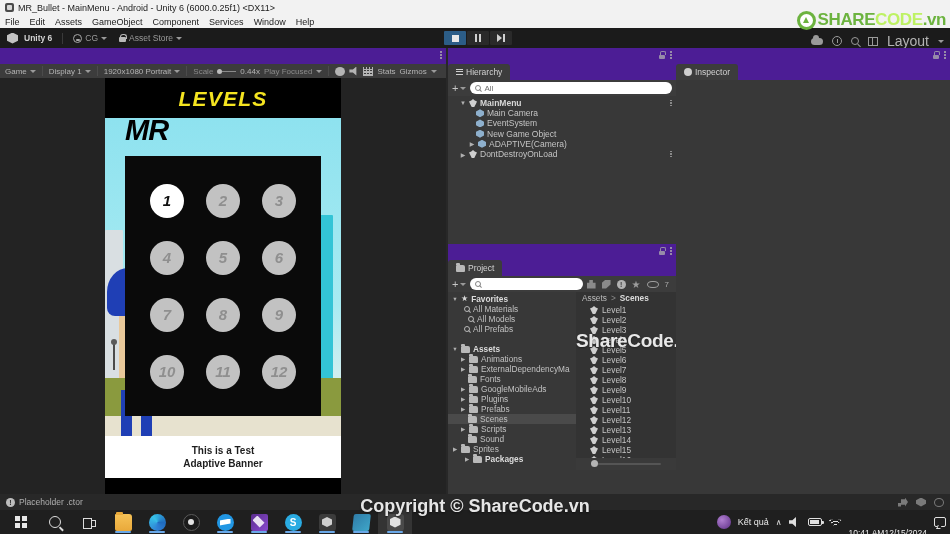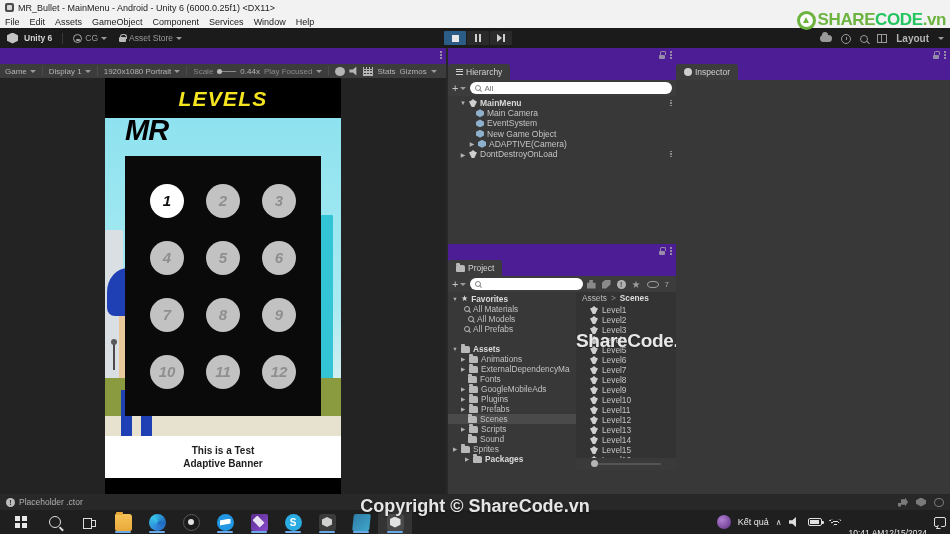--- a/index.html
+++ b/index.html
@@ -89,39 +89,39 @@
   .ic-cloud {
     width: 12px; height: 7px; background: #9a9a9a; border-radius: 4px; position: relative; flex:none;
   }
   .ic-cloud::before { content:""; position:absolute; left:2px; top:-3px; width:6px;height:6px;border-radius:50%;background:#9a9a9a; }
   .ic-hist { width: 10px; height: 10px; border: 1.3px solid #9a9a9a; border-radius: 50%; position: relative; flex:none; }
   .ic-hist::after { content:""; position:absolute; left:4px; top:2px; width:1.2px;height:3.5px;background:#9a9a9a; }
   .ic-search { width: 8px; height: 8px; border: 1.3px solid #9a9a9a; border-radius: 50%; position: relative; flex:none; }
   .ic-search::after { content:""; position:absolute; right:-3px; bottom:-2px; width:4px;height:1.3px;background:#9a9a9a;transform:rotate(45deg); }
   .ic-layout { width: 10px; height: 9px; border: 1.2px solid #9a9a9a; position: relative; flex:none; }
   .ic-layout::after { content:""; position:absolute; left:3px; top:0; width:1.2px; height:100%; background:#9a9a9a; }
-  .lbl-layout { font-size: 10px; color: #b4b4b4; font-weight: bold; }
+  .lbl-layout { font-size: 14px; color: #b4b4b4; }
 
   
   .wm-logo { position: absolute; right: 4px; top: 10px; display: flex; align-items: center; gap: 2px; z-index: 40; }
   .wm-circle {
     width: 19px; height: 19px; border-radius: 50%; background: #6cb33f;
     display: flex; align-items: center; justify-content: center; flex: none;
   }
   .wm-circle .inner {
     width: 13px; height: 13px; border-radius: 50%; background: #fff;
     display:flex;align-items:center;justify-content:center;
   }
   .wm-circle .inner::after {
     content:""; width:0;height:0;
     border-left:3.5px solid transparent;border-right:3.5px solid transparent;border-bottom:6px solid #6cb33f;
   }
   .wm-text { font-size: 17px; font-weight: bold; letter-spacing: -0.4px; font-family: "Liberation Sans", sans-serif; }
   .wm-share { color: #6cb33f; }
-  .wm-code { color: #22c55e; }
+  .wm-code { color: #bef264; }
   .wm-vn { color: #6cb33f; }
 
   
   .panel { position: absolute; background: #383838; }
   .panel-tabbar { height: 32px; background: #4c1d95; display: flex; align-items: flex-end; position: relative; }
   .tab {
     height: 16px; display: flex; align-items: center; gap: 3px; padding: 0 8px;
     font-size: 8.5px; color: #a2a2a2; background: transparent; white-space: nowrap;
   }
   .tab.active { background: #3c3c3c; color: #d2d2d2; border-top-left-radius: 3px; border-top-right-radius: 3px; }

